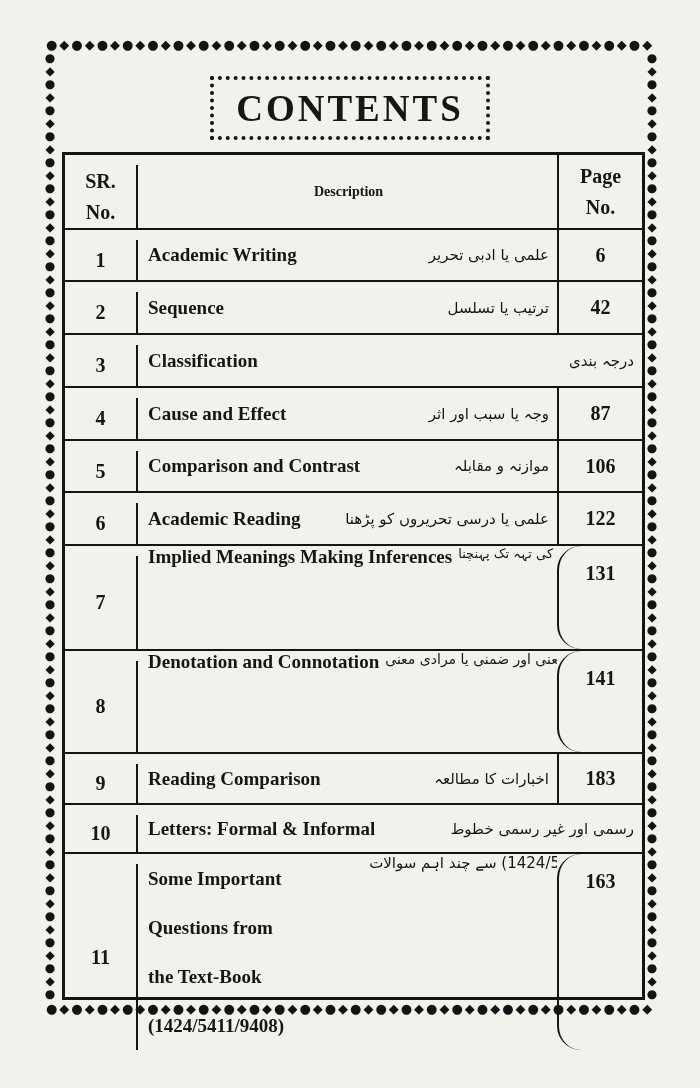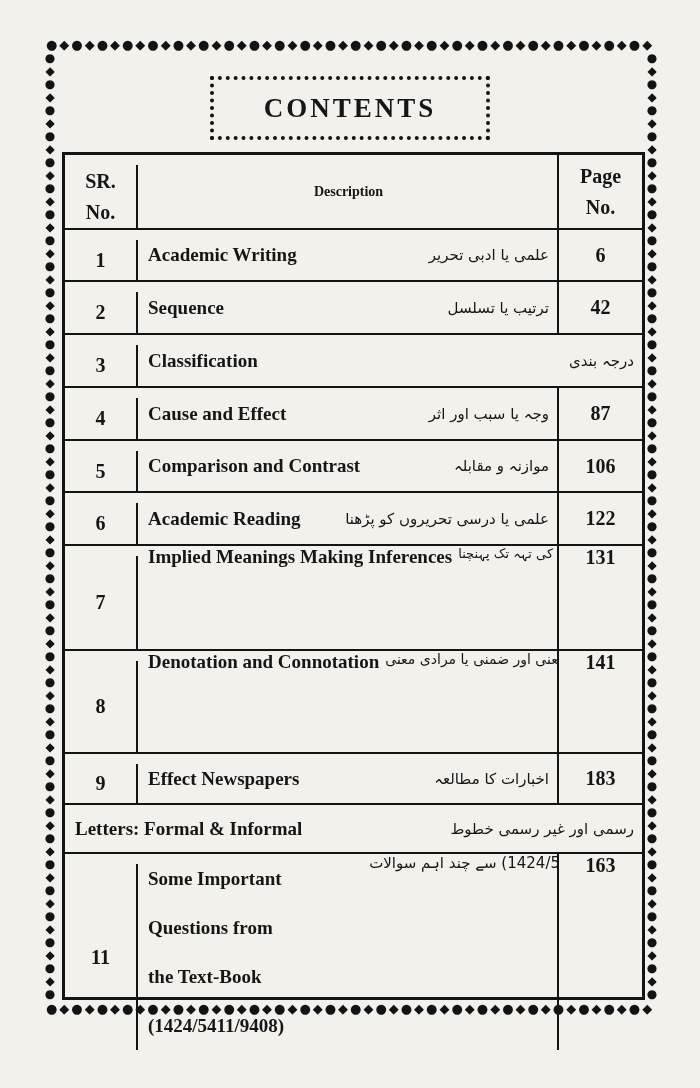--- a/index.html
+++ b/index.html
@@ -30,21 +30,21 @@
   .chain-right{left:644px;top:52px;height:948px;}
 
   
   .title-box{
     position:absolute;left:210px;top:76px;width:280px;height:64px;
     border:4px dotted #141414;
     display:flex;align-items:center;justify-content:center;
     box-sizing:border-box;
   }
   .title-text{
-    font-size:27px;font-weight:bold;letter-spacing:3px;
+    font-size:37px;font-weight:bold;letter-spacing:3px;
     font-family:"Liberation Serif","DejaVu Serif",serif;
   }
 
   
   .toc{
     position:absolute;left:62px;top:152px;width:583px;height:848px;
     border:3px solid #141414;box-sizing:border-box;
     display:flex;flex-direction:column;background:transparent;
   }
   .trow{display:flex;box-sizing:border-box;flex:0 0 auto;}
@@ -70,21 +70,21 @@
 
   
   .r1{height:52px;}.r2{height:53px;}.r3{height:53px;}.r4{height:53px;}
   .r5{height:52px;}.r6{height:53px;}
   .r7{height:105px;}.r8{height:103px;}
   .r9{height:51px;}.r10{height:49px;}
   .r11{flex:1 1 auto;}
 
   
   .stacked .desc{flex-direction:row;align-items:stretch;justify-content:space-evenly;}
-  .stacked .pg{align-items:flex-start;padding-top:0;}
+  .stacked .pg{align-items:flex-start;padding-top:16px;border-radius:24px;}
   .stacked .line1{display:flex;justify-content:flex-start;}
   .stacked .ur{display:block;}
   .r7 .ur{font-size:13px;text-align:center;}
   .r8 .ur{font-size:14px;text-align:right;padding-right:6px;}
   .r11 .desc{justify-content:space-around;gap:42px;}
   .r11 .en{white-space:normal;line-height:49px;}
   .r11 .ur{font-size:15px;text-align:left;margin-left:43px;}
 </style>
 </head>
 <body>
@@ -187,27 +187,28 @@
             <span class="en">Denotation and Connotation</span>
           </span>
         <span class="ur" dir="rtl">(لفظوں کے) لغوی یا اصل معنی اور ضمنی یا مرادی معنی</span>
       </div>
       <div class="cell pg">141</div>
     </div>
 
     <div class="trow r9">
       <div class="cell sr">9</div>
       <div class="cell desc">
-        <span class="en">Effect Newspapers</span>
+        <span class="en">Reading Comparison</span>
         <span class="ur" dir="rtl">اخبارات کا مطالعہ</span>
       </div>
       <div class="cell pg">183</div>
     </div>
 
     <div class="trow r10">
+      <div class="cell sr">10</div>
       <div class="cell desc">
         <span class="en">Letters: Formal &amp; Informal</span>
         <span class="ur" dir="rtl">رسمی اور غیر رسمی خطوط</span>
       </div>
     </div>
 
     <div class="trow r11 stacked">
       <div class="cell sr">11</div>
       <div class="cell desc">
         <span class="line1">

